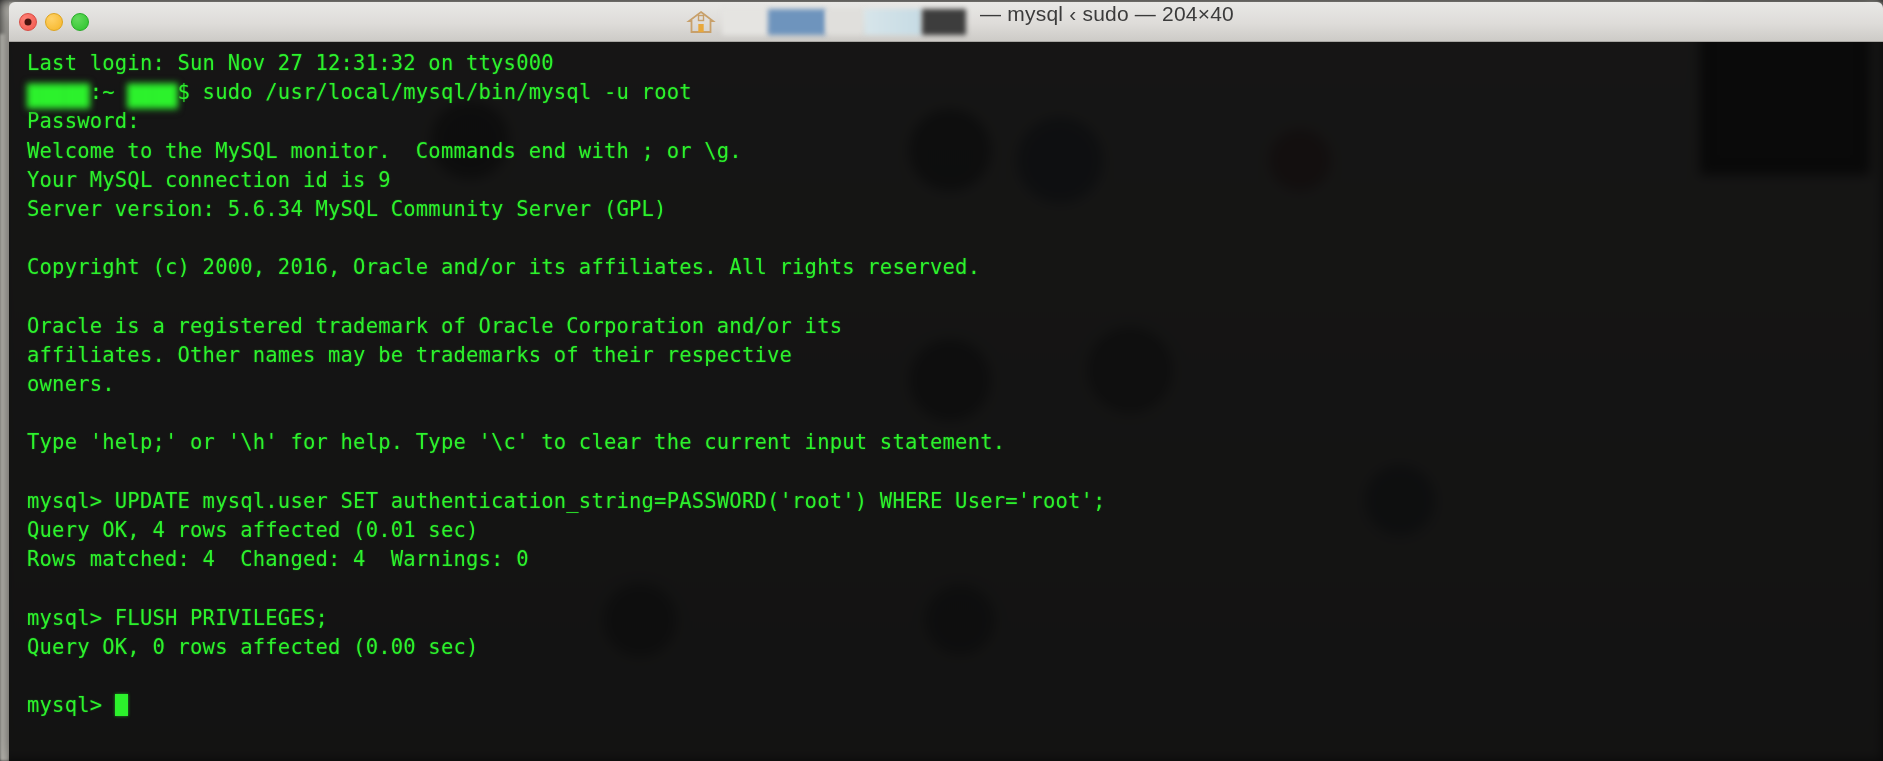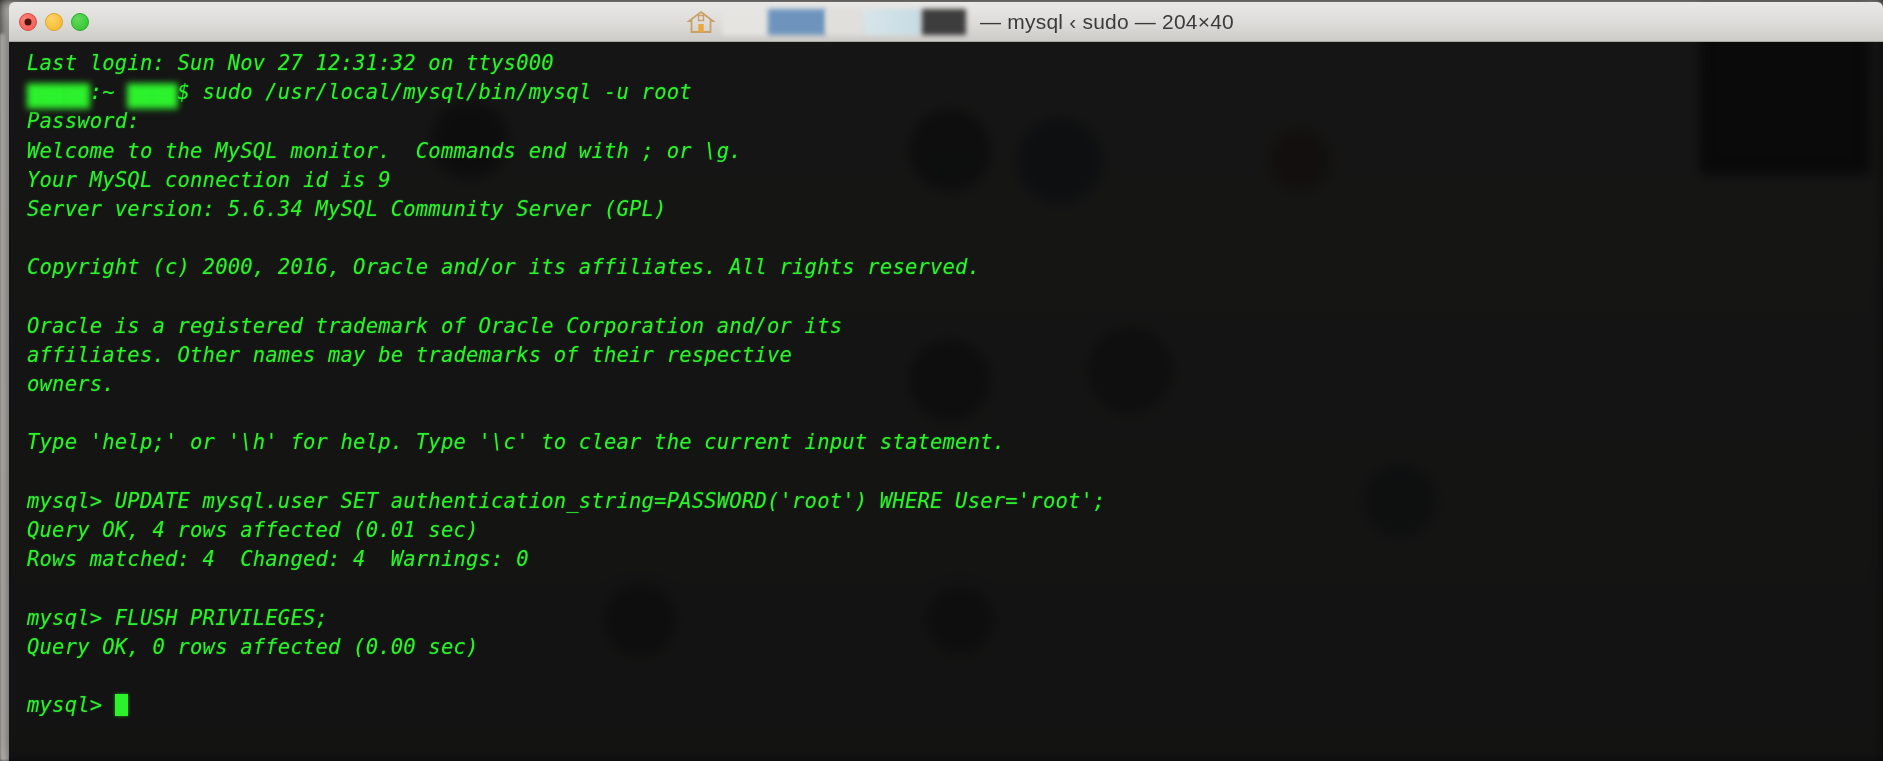--- a/index.html
+++ b/index.html
@@ -50,21 +50,21 @@
   .light.close{ background:radial-gradient(circle at 35% 30%, #ff8076, #f1594f); border:1px solid #d94a42; }
   .light.close::after{
     content:""; position:absolute; left:50%; top:50%; width:7px; height:7px;
     transform:translate(-50%,-50%); border-radius:50%; background:#4a1410;
   }
   .light.min{ background:radial-gradient(circle at 35% 30%, #ffd268, #f5b527); border:1px solid #deA41d; }
   .light.max{ background:radial-gradient(circle at 35% 30%, #63db5c, #2cc22c); border:1px solid #25ab25; }
 
   #titlebar-center{
     position:absolute; left:0; right:0; top:0; bottom:0;
-    display:flex; align-items:center; justify-content:center; gap:0;
+    display:flex; justify-content:center; gap:0;
     pointer-events:none;
     padding-left:28px;
   }
   #titlebar-blurgroup{ display:flex; align-items:center; gap:0; }
   .tb-home{ width:30px; height:26px; position:relative; margin-right:6px; }
   .tb-home svg{ display:block; }
   .tb-blur{ height:26px; filter:blur(2.5px); }
   .tb-blur.b1{ width:46px; background:#e5e4e1; }
   .tb-blur.b2{ width:58px; background:#6e94bd; }
   .tb-blur.b3{ width:38px; background:#e0dfdc; }
@@ -74,21 +74,20 @@
     font-family:"Liberation Sans", sans-serif;
     font-size:21px; color:#3b3b3b; letter-spacing:.2px;
     margin-left:14px; white-space:nowrap;
   }
 
   
   #terminal-body{
     position:relative; flex:1 1 auto; overflow:hidden;
     background:rgba(8,8,8,.93);
     padding:7px 0 0 18px;
-    font-style:italic;
   }
   #terminal-output{
     font-family:"DejaVu Sans Mono", monospace;
     font-size:20.5px;
     line-height:29.2px;
     color:#2cf22c;
     white-space:pre;
     letter-spacing:.2px;
     text-shadow:0 0 2px rgba(44,242,44,.35);
   }

